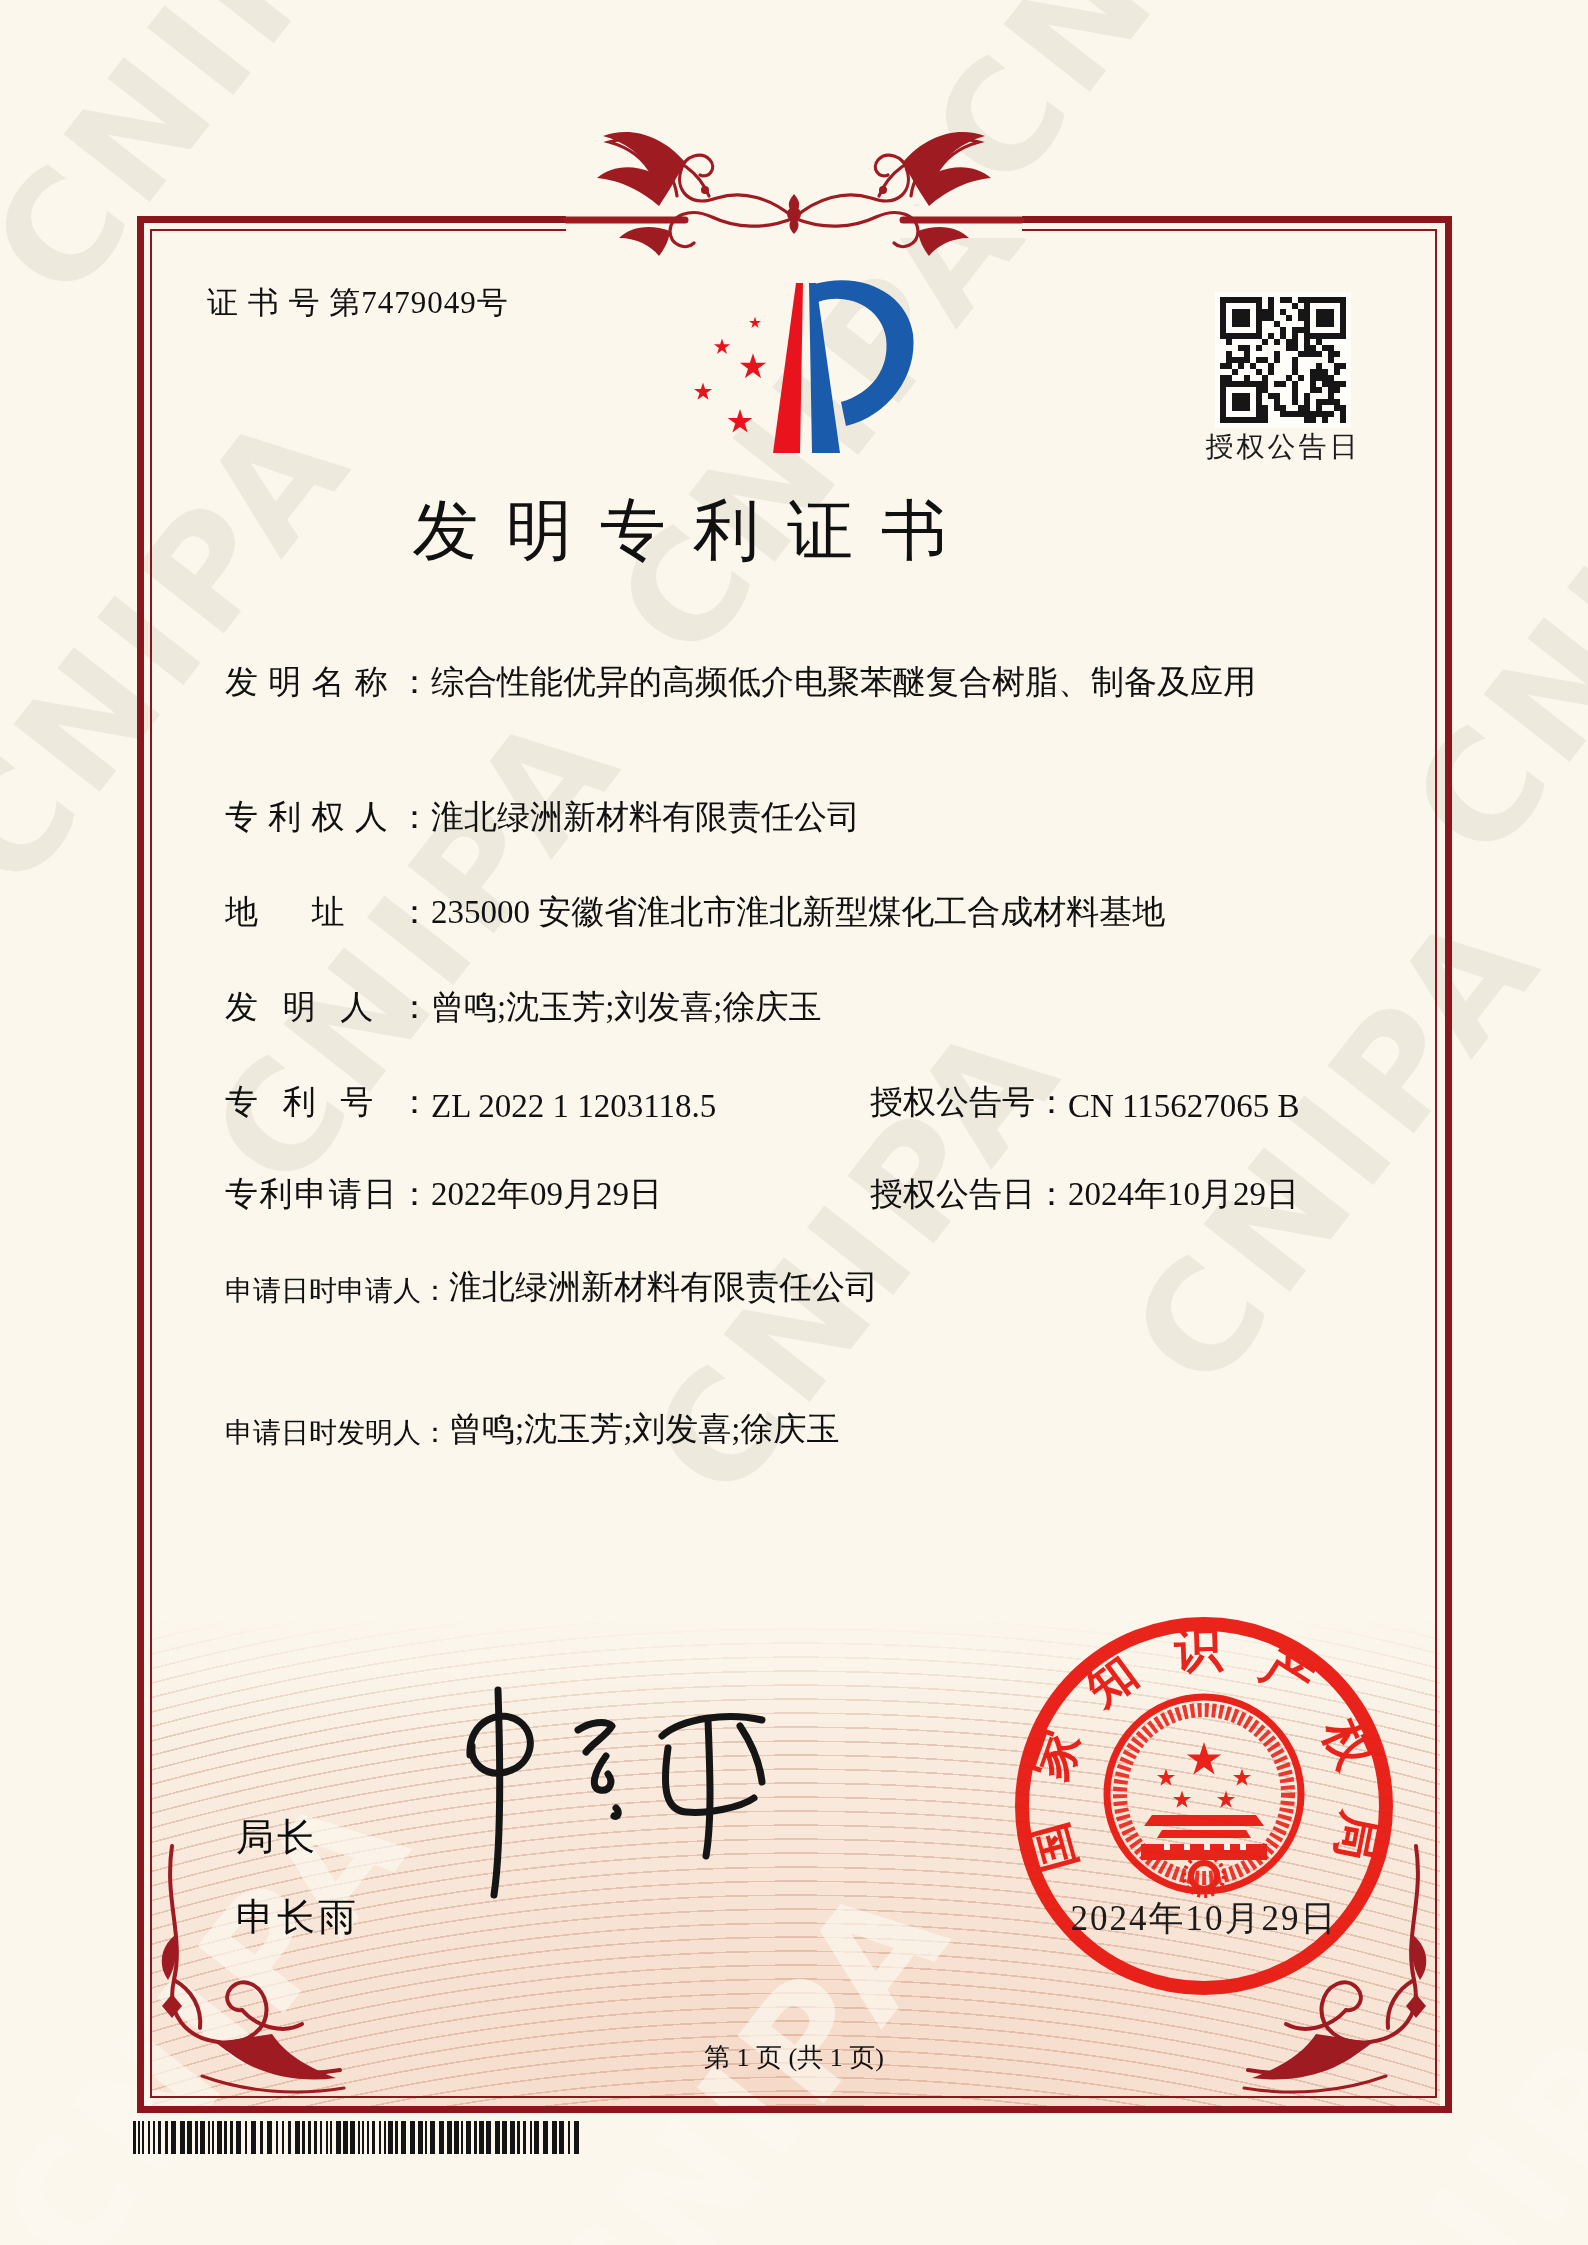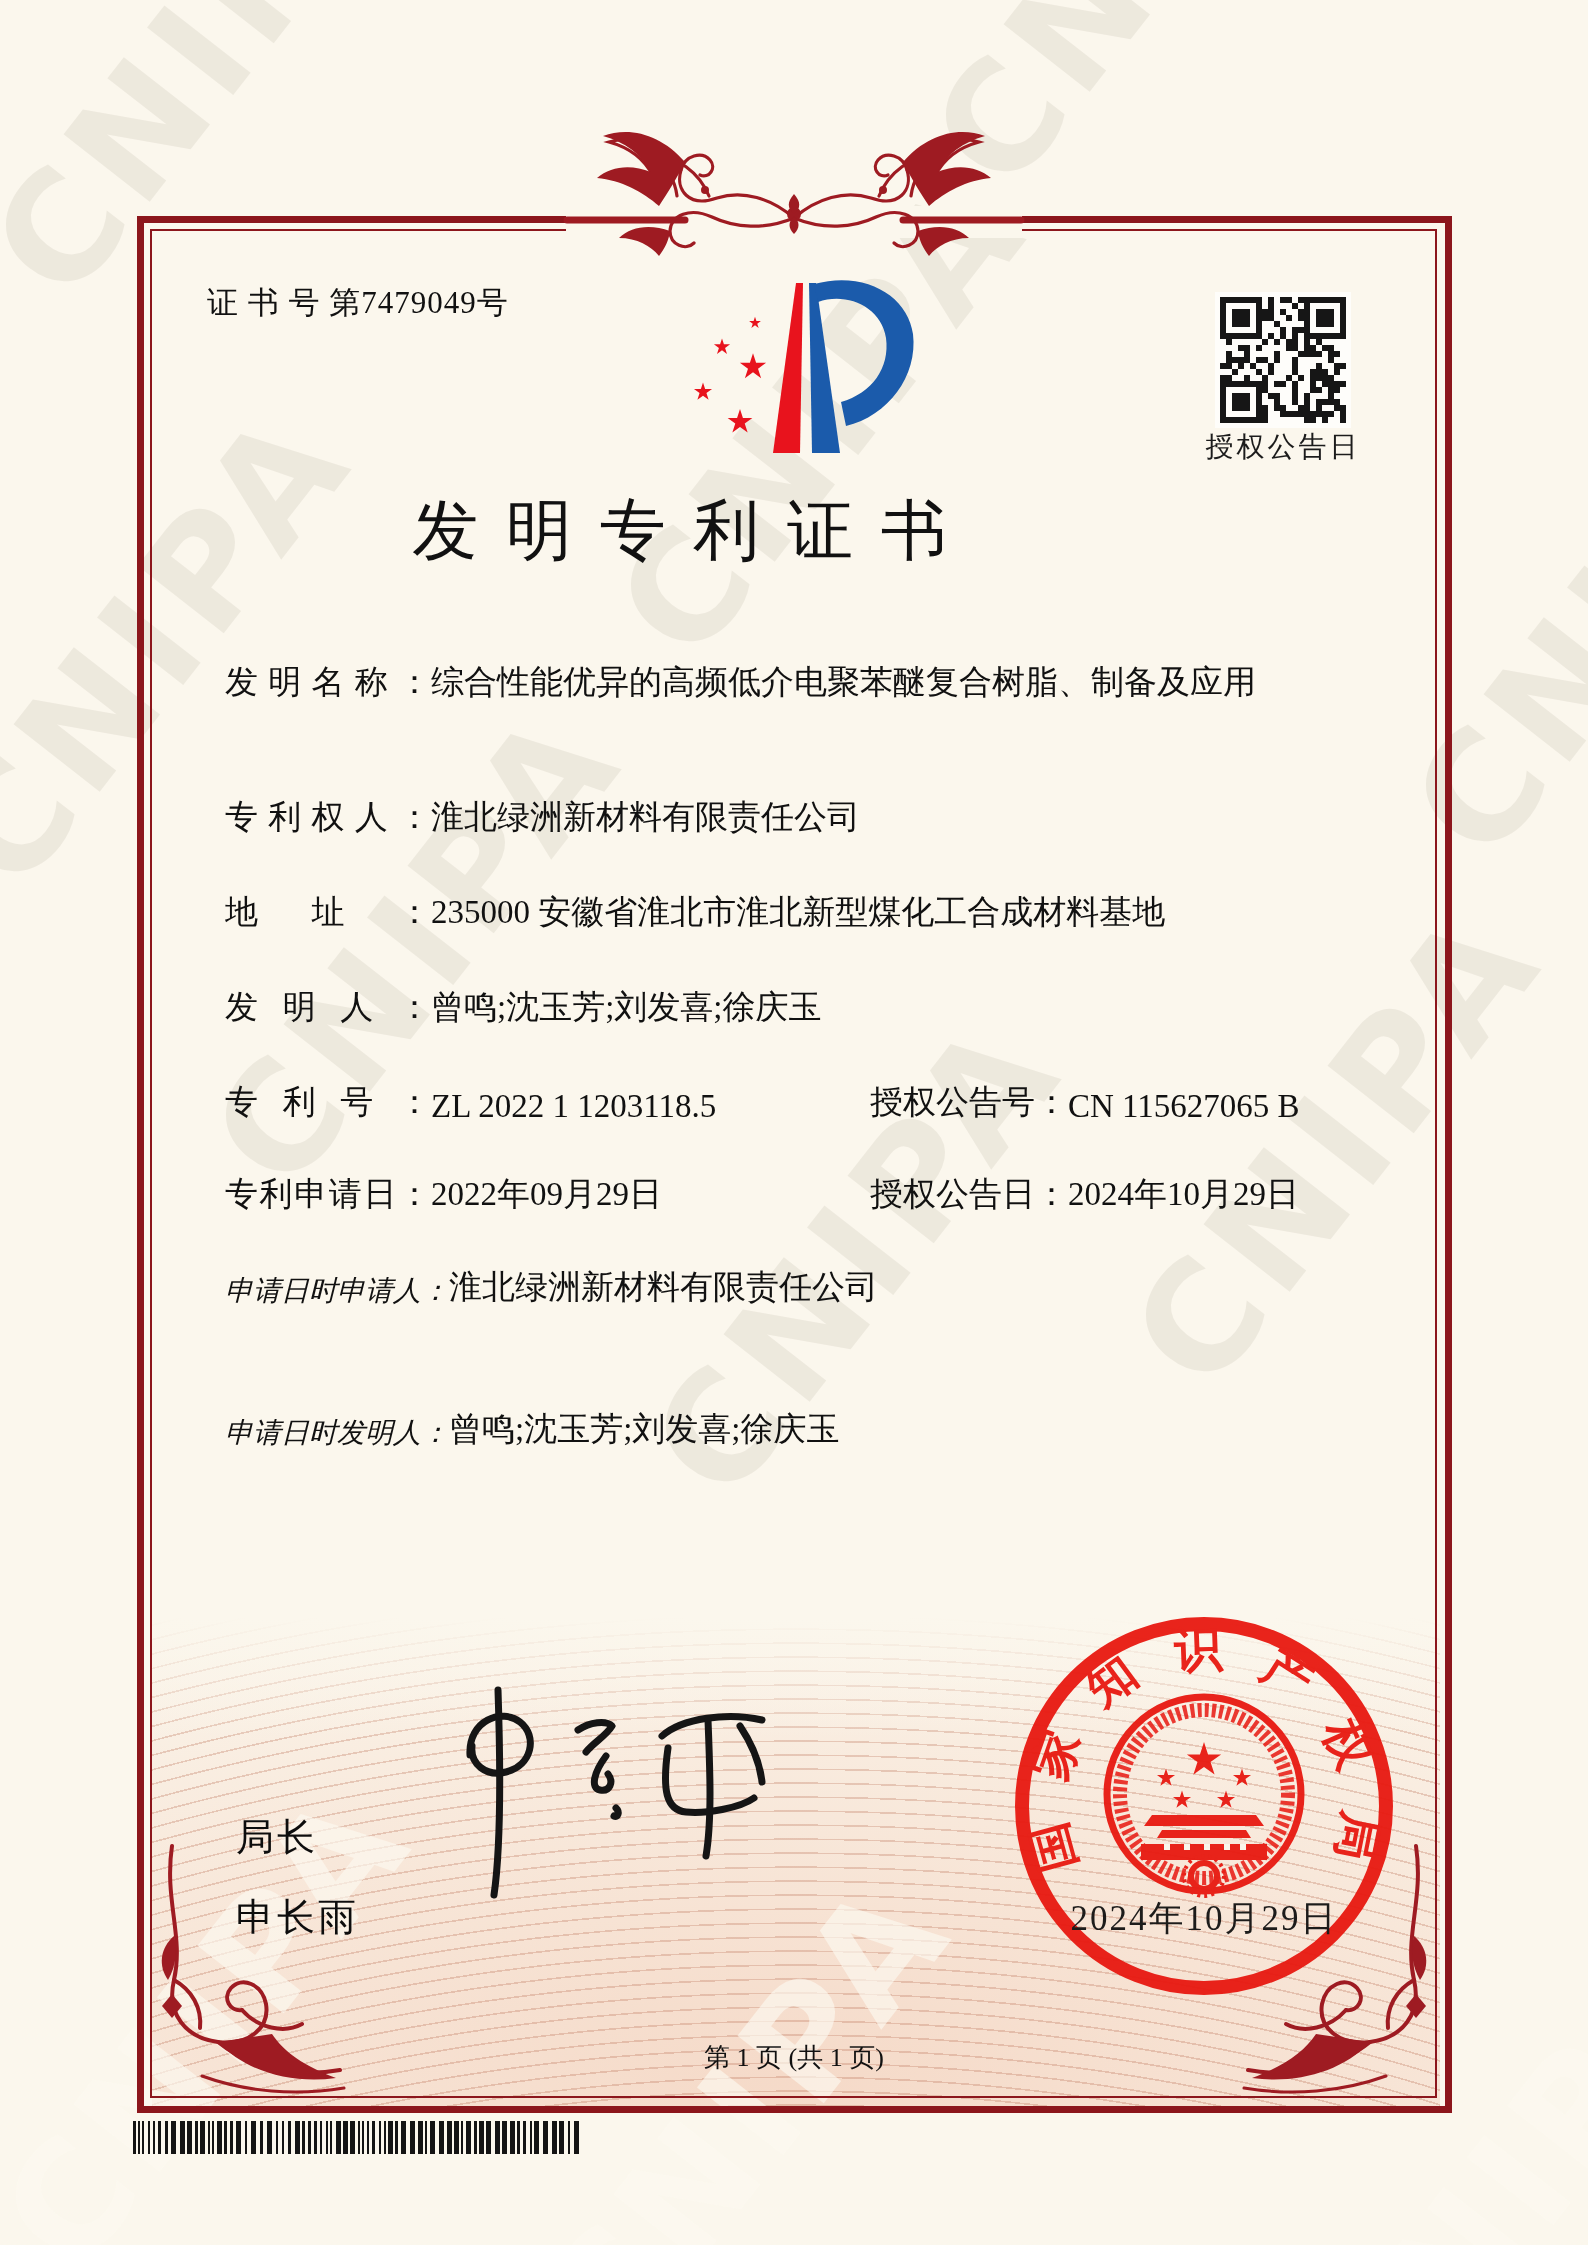--- a/index.html
+++ b/index.html
@@ -45,21 +45,21 @@
   .qr i.qd{background:#161616;}
   .qr-label{position:absolute;left:1168px;top:428px;width:230px;text-align:center;
       font-size:28px;letter-spacing:3px;color:#1c1c1c;z-index:8;}
   .title{position:absolute;left:0;top:486px;width:1359px;text-align:center;
       font-size:66px;font-weight:normal;letter-spacing:.42em;padding-left:.42em;box-sizing:border-box;z-index:8;}
   
   .row{position:absolute;left:225px;width:1230px;font-size:33px;z-index:8;white-space:nowrap;}
   .lbl{display:inline-block;width:206px;text-align:justify;text-align-last:justify;vertical-align:bottom;}
   .lbl-plain{display:inline-block;vertical-align:bottom;}
   .row .col2{position:absolute;left:645px;top:0;}
-  .row-sm .lbl-plain{font-size:28px;font-style:italic;}
+  .row-sm .lbl-plain{font-size:28px;}
   .r1{top:660px}.r2{top:795px}.r3{top:890px}.r4{top:985px}
   .r5{top:1080px}.r6{top:1172px}.r7{top:1265px}.r8{top:1407px}
   
   .legal{position:absolute;left:155px;top:1524px;width:1286px;font-size:30px;
       line-height:54px;letter-spacing:1.5px;z-index:8;}
   .legal .l1{text-indent:2em;}
   
   .signer{position:absolute;left:236px;z-index:8;font-family:"Liberation Sans","DejaVu Sans",sans-serif;
       font-size:38px;letter-spacing:3px;color:#0d0d0d;}
   .signer.t1{top:1812px;} .signer.t2{top:1892px;}

